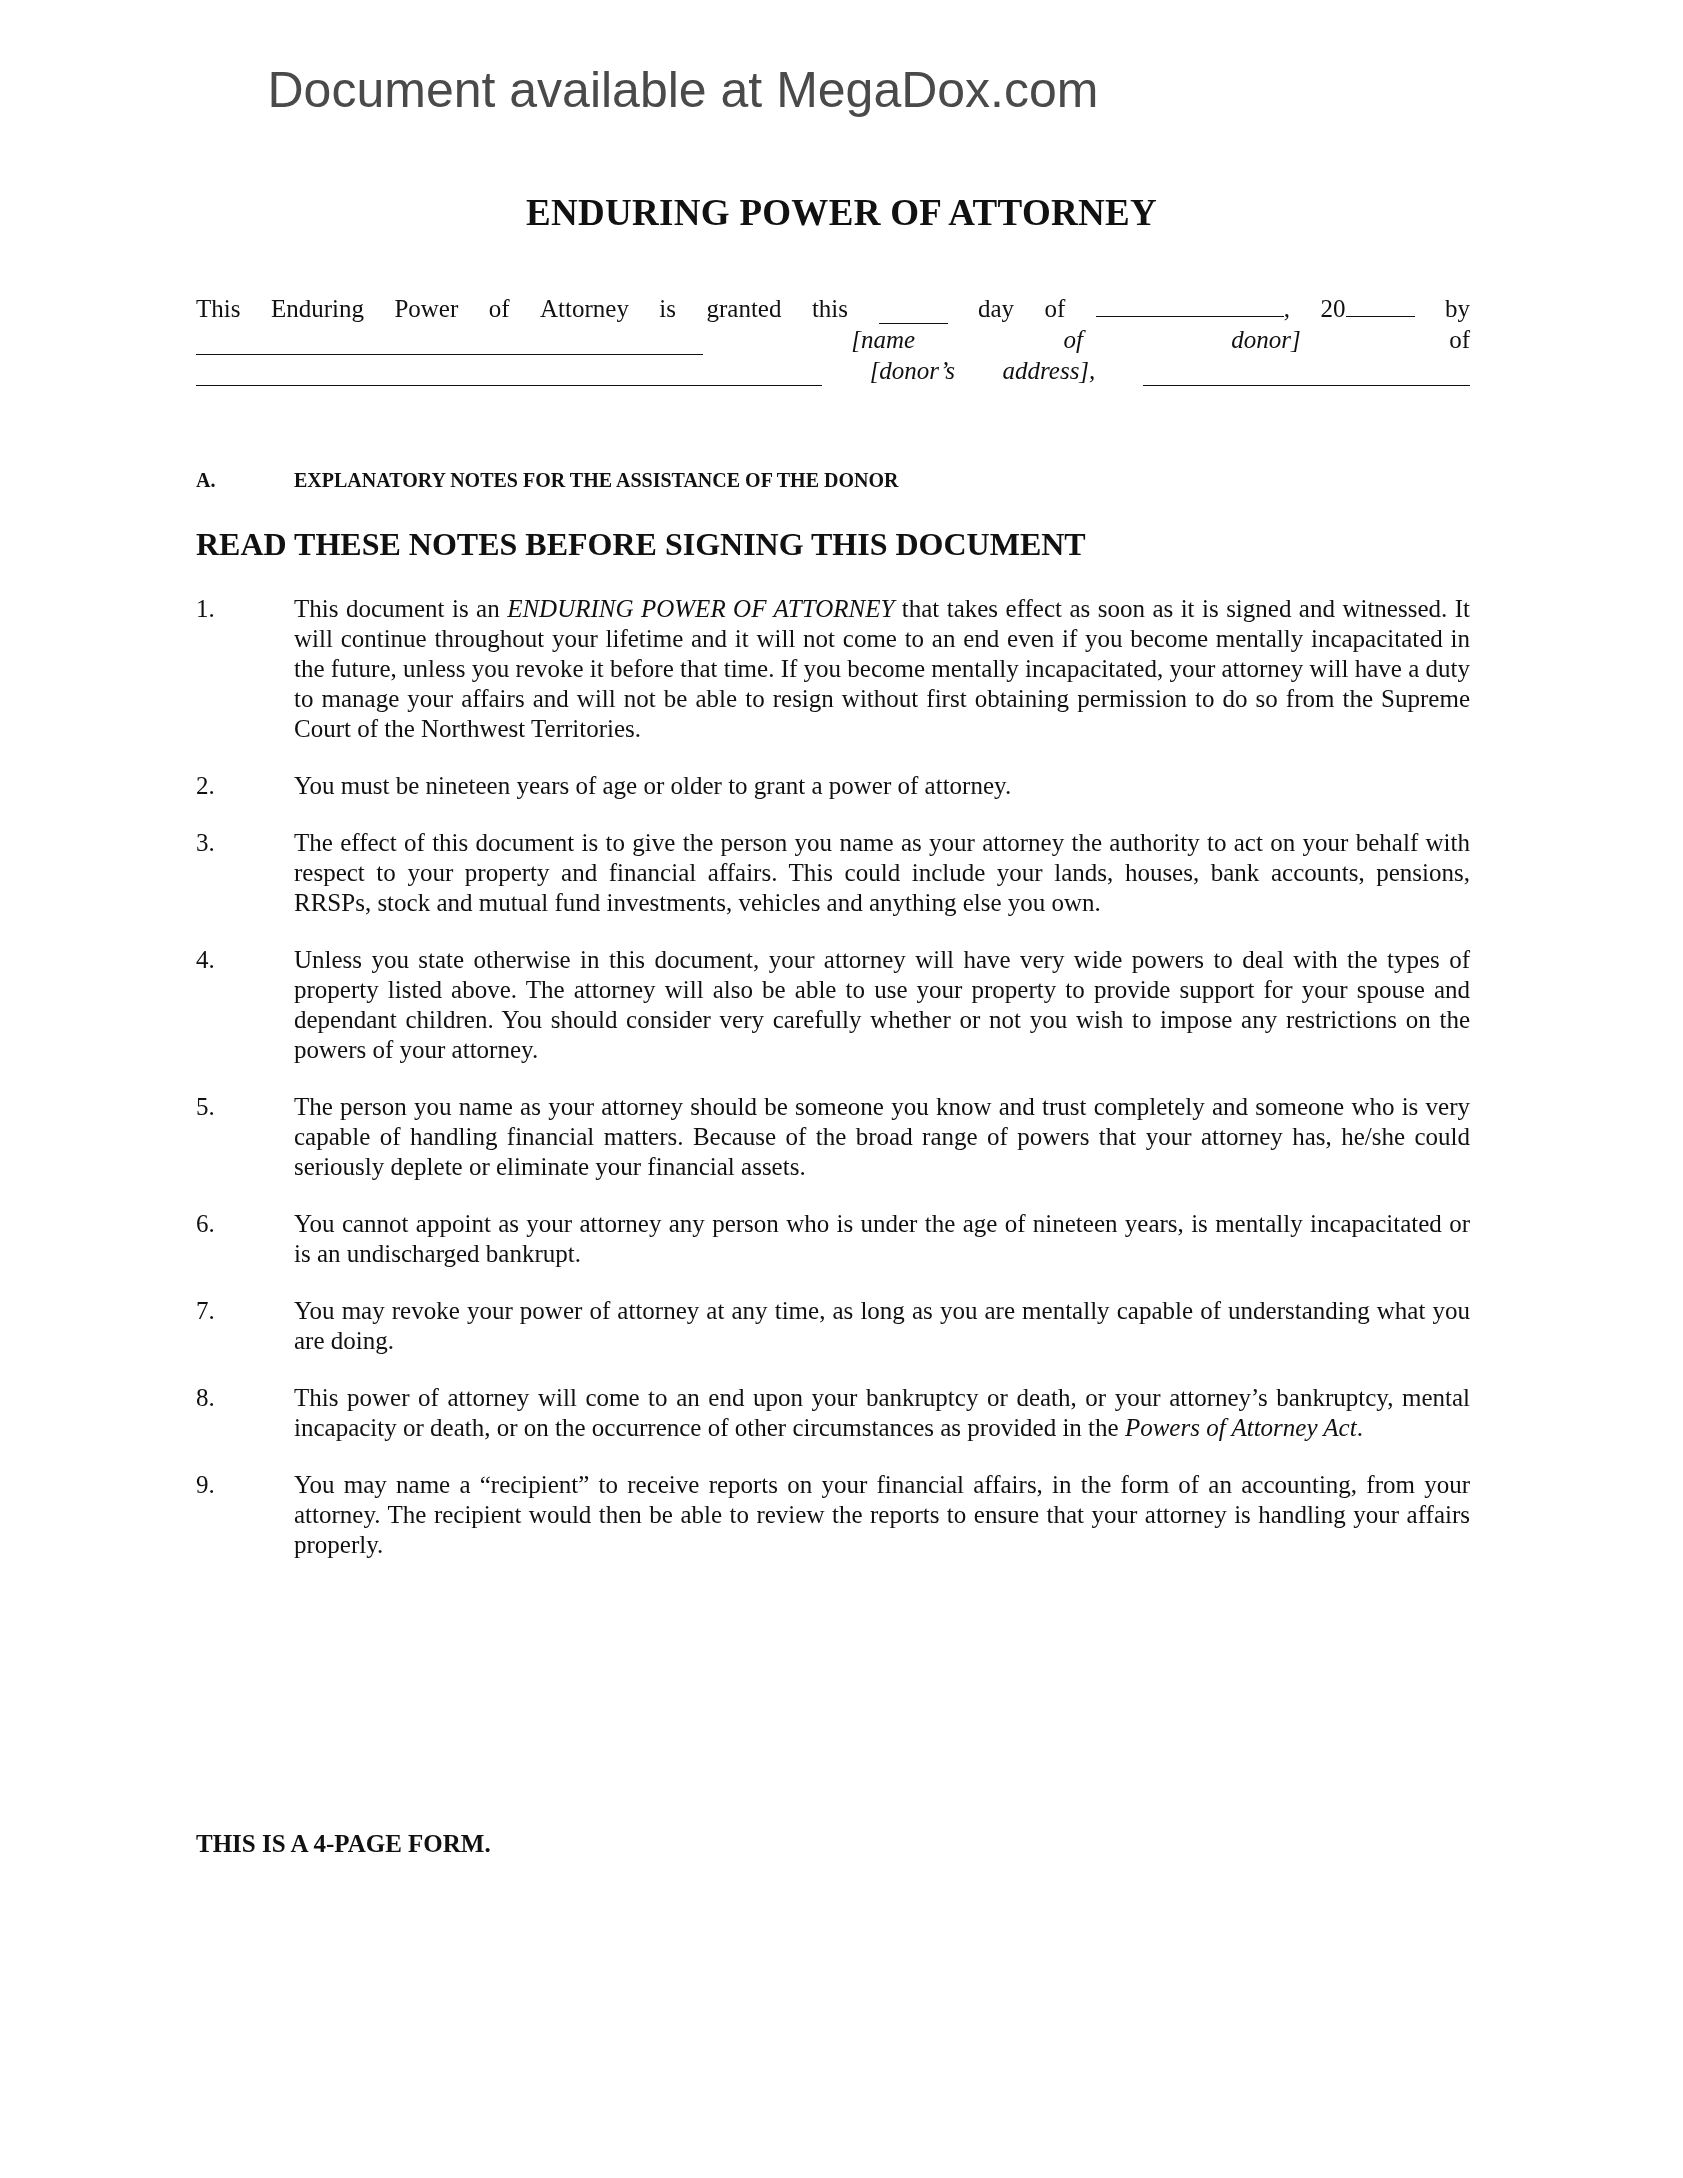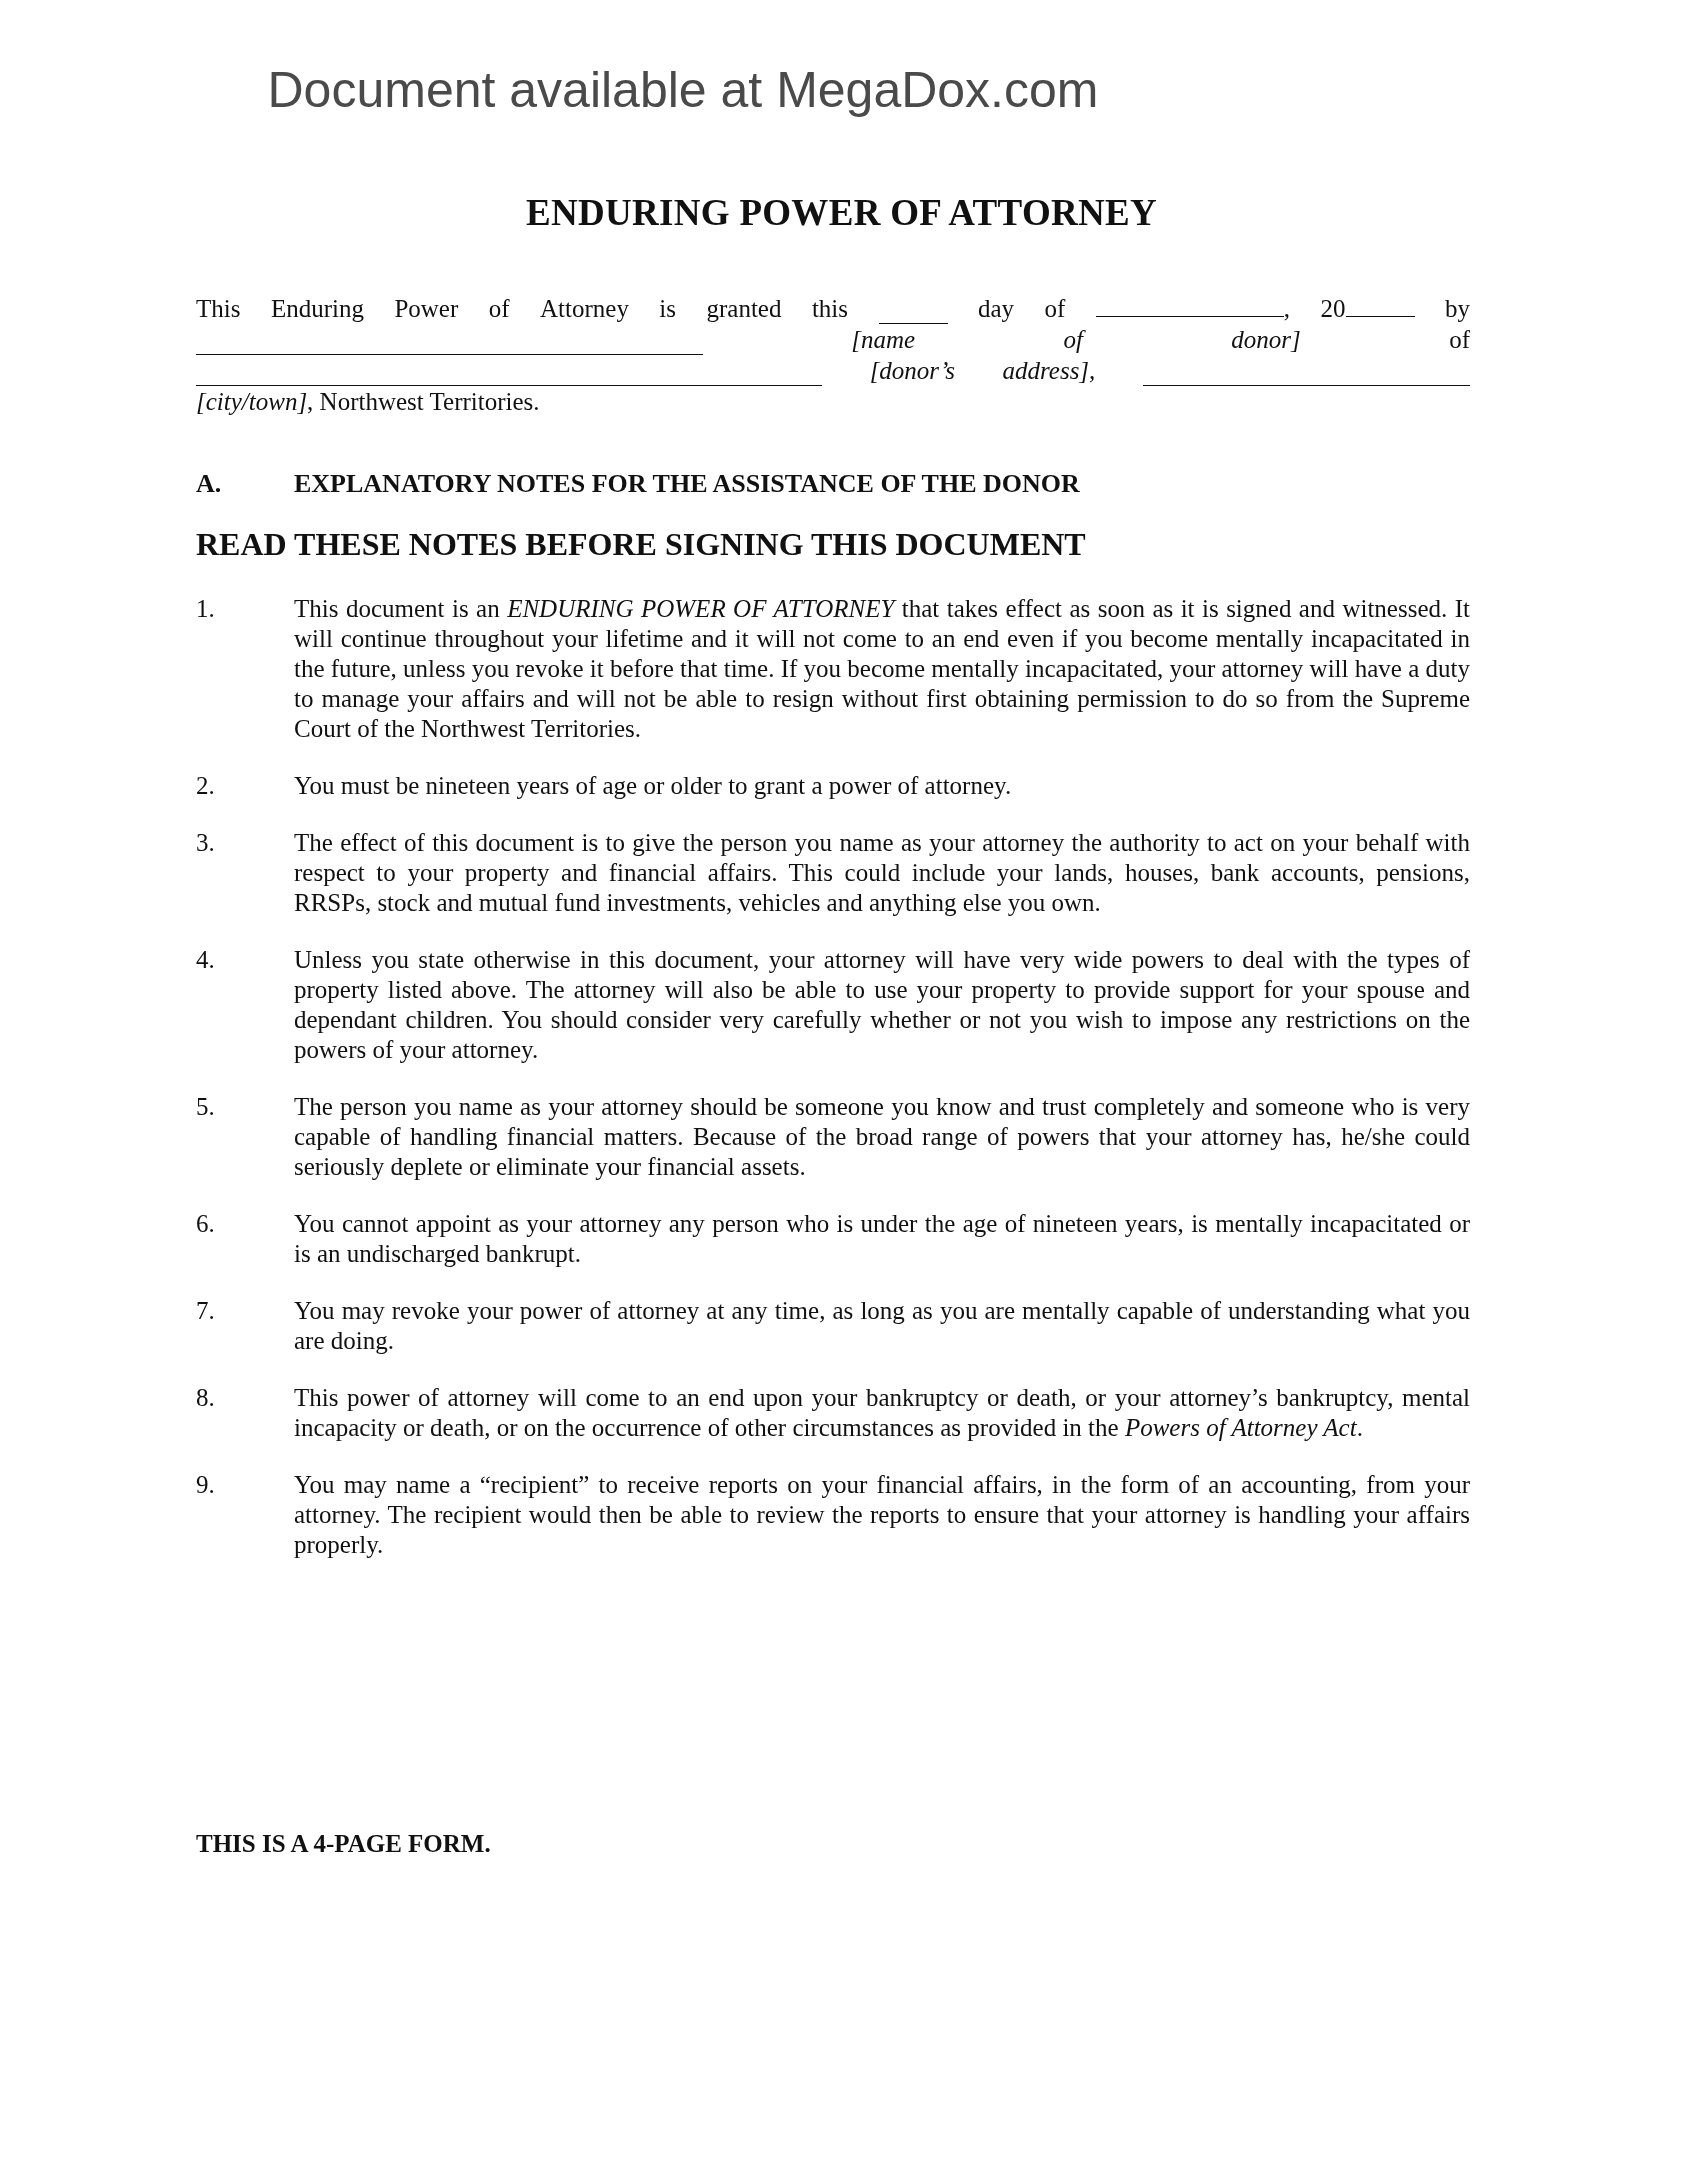--- a/index.html
+++ b/index.html
@@ -14,21 +14,21 @@
     }
     .intro {
       position: absolute; top: 293px; left: 196px; width: 1274px;
       font-family: "Liberation Serif", serif; font-size: 25px; line-height: 31px;
     }
     .intro .row { display: flex; justify-content: space-between; align-items: flex-end; height: 31px; white-space: nowrap; }
     .blank { display: inline-block; border-bottom: 1.5px solid #111; height: 24px; vertical-align: baseline; }
     .it { font-style: italic; }
     .section-a {
       position: absolute; top: 469px; left: 196px; font-family: "Liberation Serif", serif;
-      font-weight: bold; font-size: 26px;
+      font-weight: bold; font-size: 20px;
     }
     .section-a .num { display: inline-block; width: 98px; }
     .read-notes {
       position: absolute; top: 526px; left: 196px; font-family: "Liberation Serif", serif;
       font-weight: bold; font-size: 32px;
     }
     .notes { position: absolute; top: 594px; left: 196px; width: 1274px; }
     .note { display: flex; font-family: "Liberation Serif", serif; font-size: 25px; line-height: 30px; margin-bottom: 27px; }
     .note .num { width: 98px; flex: 0 0 98px; }
     .note .txt { flex: 1; text-align: justify; }
@@ -67,24 +67,20 @@
     <span class="it">of</span>
     <span class="it">donor]</span>
     <span>of</span>
   </div>
   <div class="row">
     <span class="blank" style="width:626px"></span>
     <span class="it">[donor’s</span>
     <span class="it">address],</span>
     <span class="blank" style="width:327px"></span>
   </div>
-  <div class="row" style="justify-content:flex-start">
-    <span class="it">[city/town]</span>
-      <span>, Northwest Territories.</span>
-  </div>
 </div>
 
 <div class="section-a">
   <span class="num">A.</span><span>EXPLANATORY NOTES FOR THE ASSISTANCE OF THE DONOR</span>
 </div>
 
 <div class="read-notes">READ THESE NOTES BEFORE SIGNING THIS DOCUMENT</div>
 
 <div class="notes">
   <div class="note">

